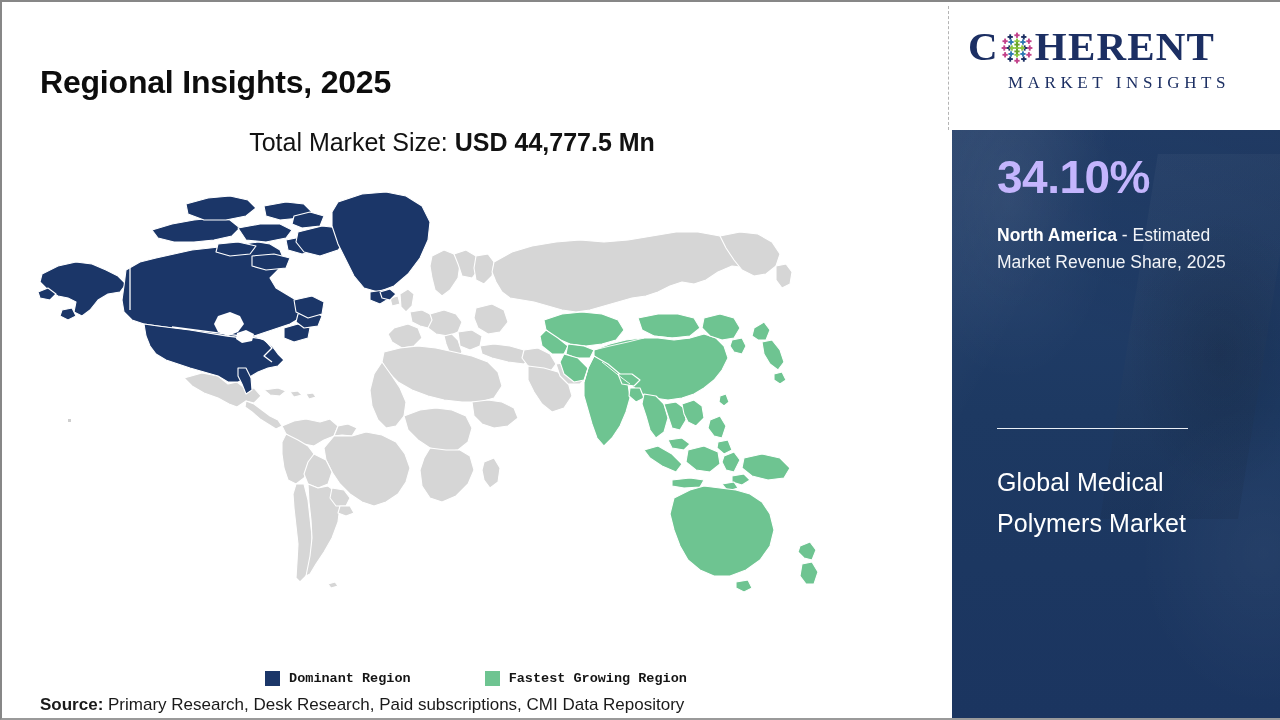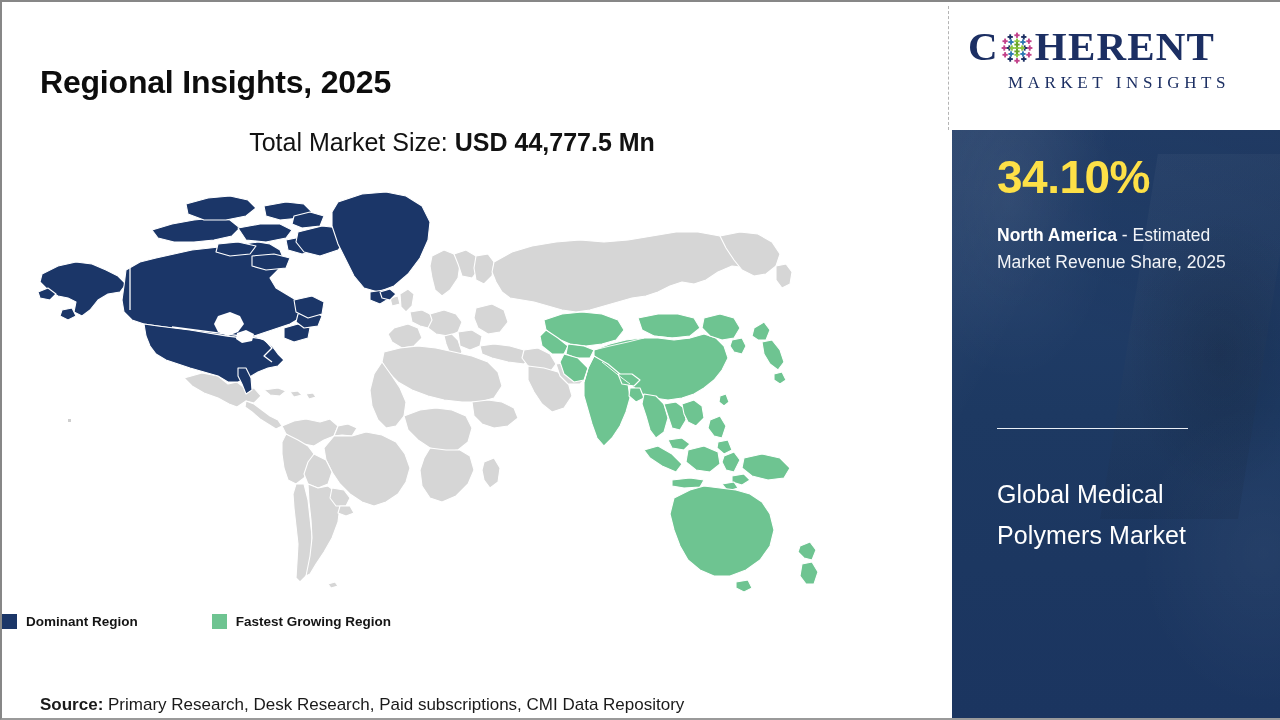--- a/index.html
+++ b/index.html
@@ -50,25 +50,27 @@
   #map-wrap {
     position: absolute;
     left: 30px; top: 186px;
     width: 810px; height: 430px;
   }
   #world-map { display: block; width: 810px; height: 430px; }
 
   
   #legend {
     position: absolute;
-    left: 0; top: 612px;
+    left: 0; top: 669px;
     width: 948px;
     display: flex;
+    justify-content: center;
     align-items: center;
     gap: 74px;
+    font-family: Liberation Mono, monospace;
   }
   .legend-item { display: flex; align-items: center; gap: 9px; }
   .legend-swatch { width: 15px; height: 15px; display: block; }
   .legend-label {
     font-size: 13.5px;
     font-weight: bold;
     color: #151515;
     white-space: nowrap;
   }
 
@@ -167,21 +169,21 @@
     transform: skewX(-9deg);
     pointer-events: none;
   }
   .panel-content { position: relative; z-index: 2; }
 
   #stat-percent {
     position: absolute;
     left: 45px; top: 24px;
     font-size: 46px;
     font-weight: bold;
-    color: #fde047;
+    color: #c4b5fd;
     letter-spacing: -0.5px;
     line-height: 1;
   }
   #stat-desc {
     position: absolute;
     left: 45px; top: 92px;
     width: 268px;
     font-size: 17.5px;
     color: #f2f4f8;
     line-height: 1.52;
@@ -189,21 +191,21 @@
   }
   #stat-desc .region { font-weight: bold; color: #ffffff; }
   #stat-divider {
     position: absolute;
     left: 45px; top: 298px;
     width: 191px; height: 1px;
     background: #e9eef5;
   }
   #market-name {
     position: absolute;
-    left: 45px; top: 344px;
+    left: 45px; top: 332px;
     width: 265px;
     font-size: 25px;
     font-weight: 300;
     color: #ffffff;
     line-height: 1.62;
     letter-spacing: 0.1px;
   }
 </style>
 </head>
 <body>

